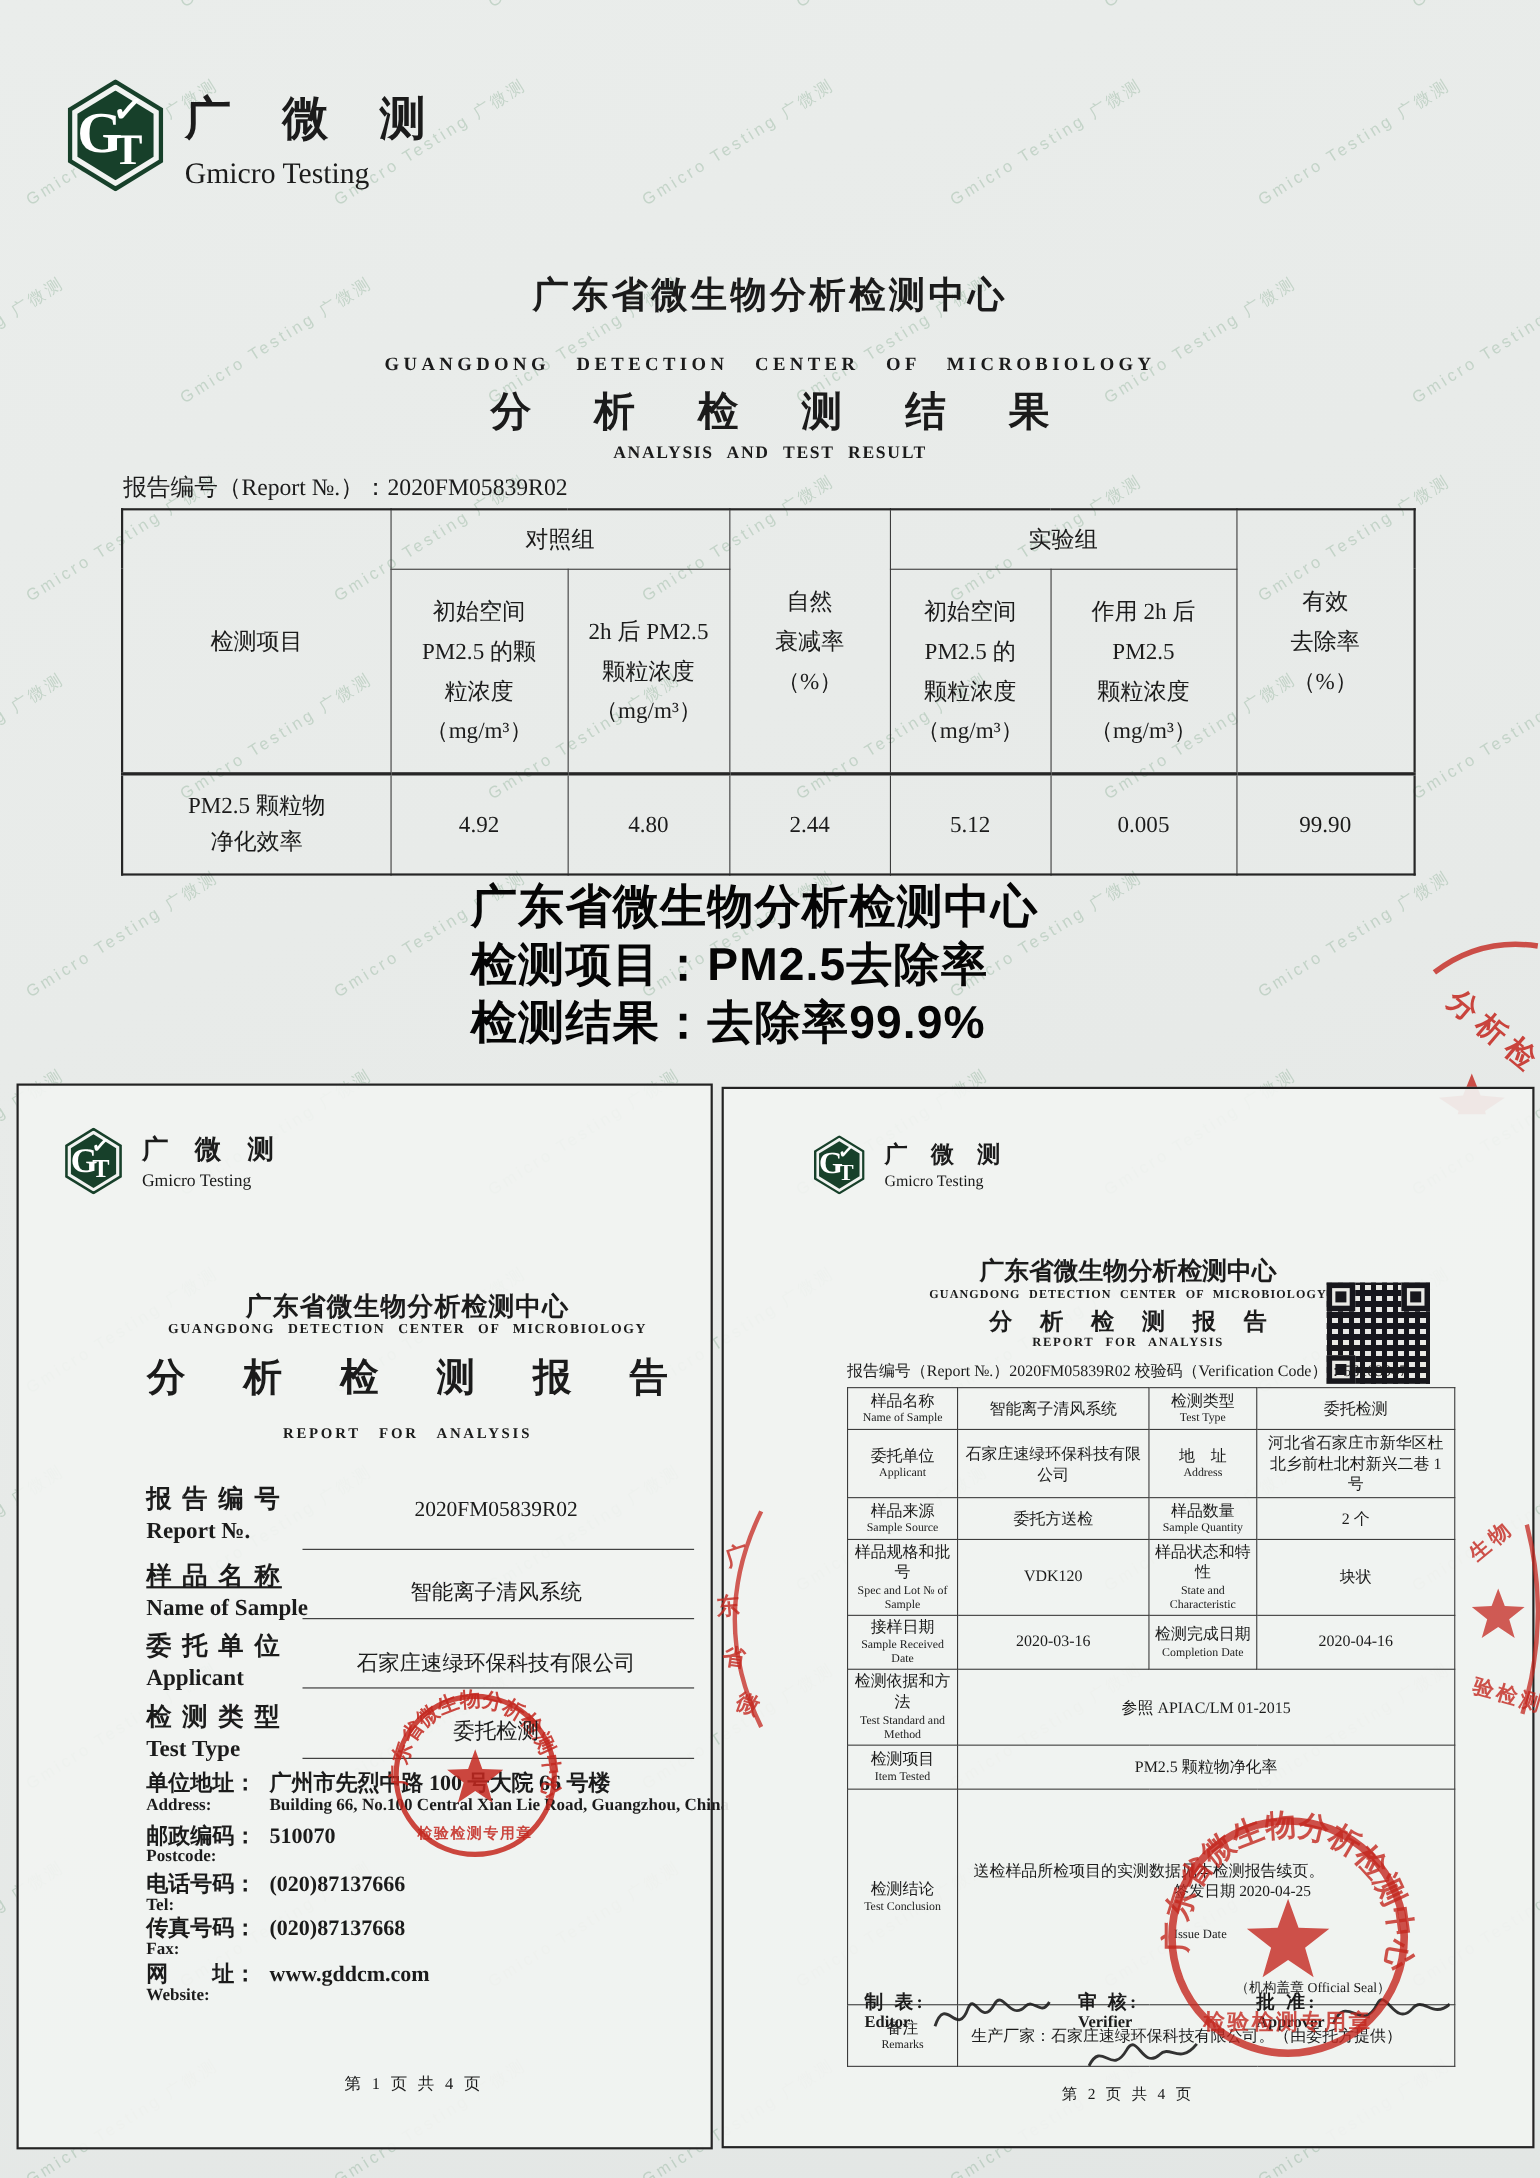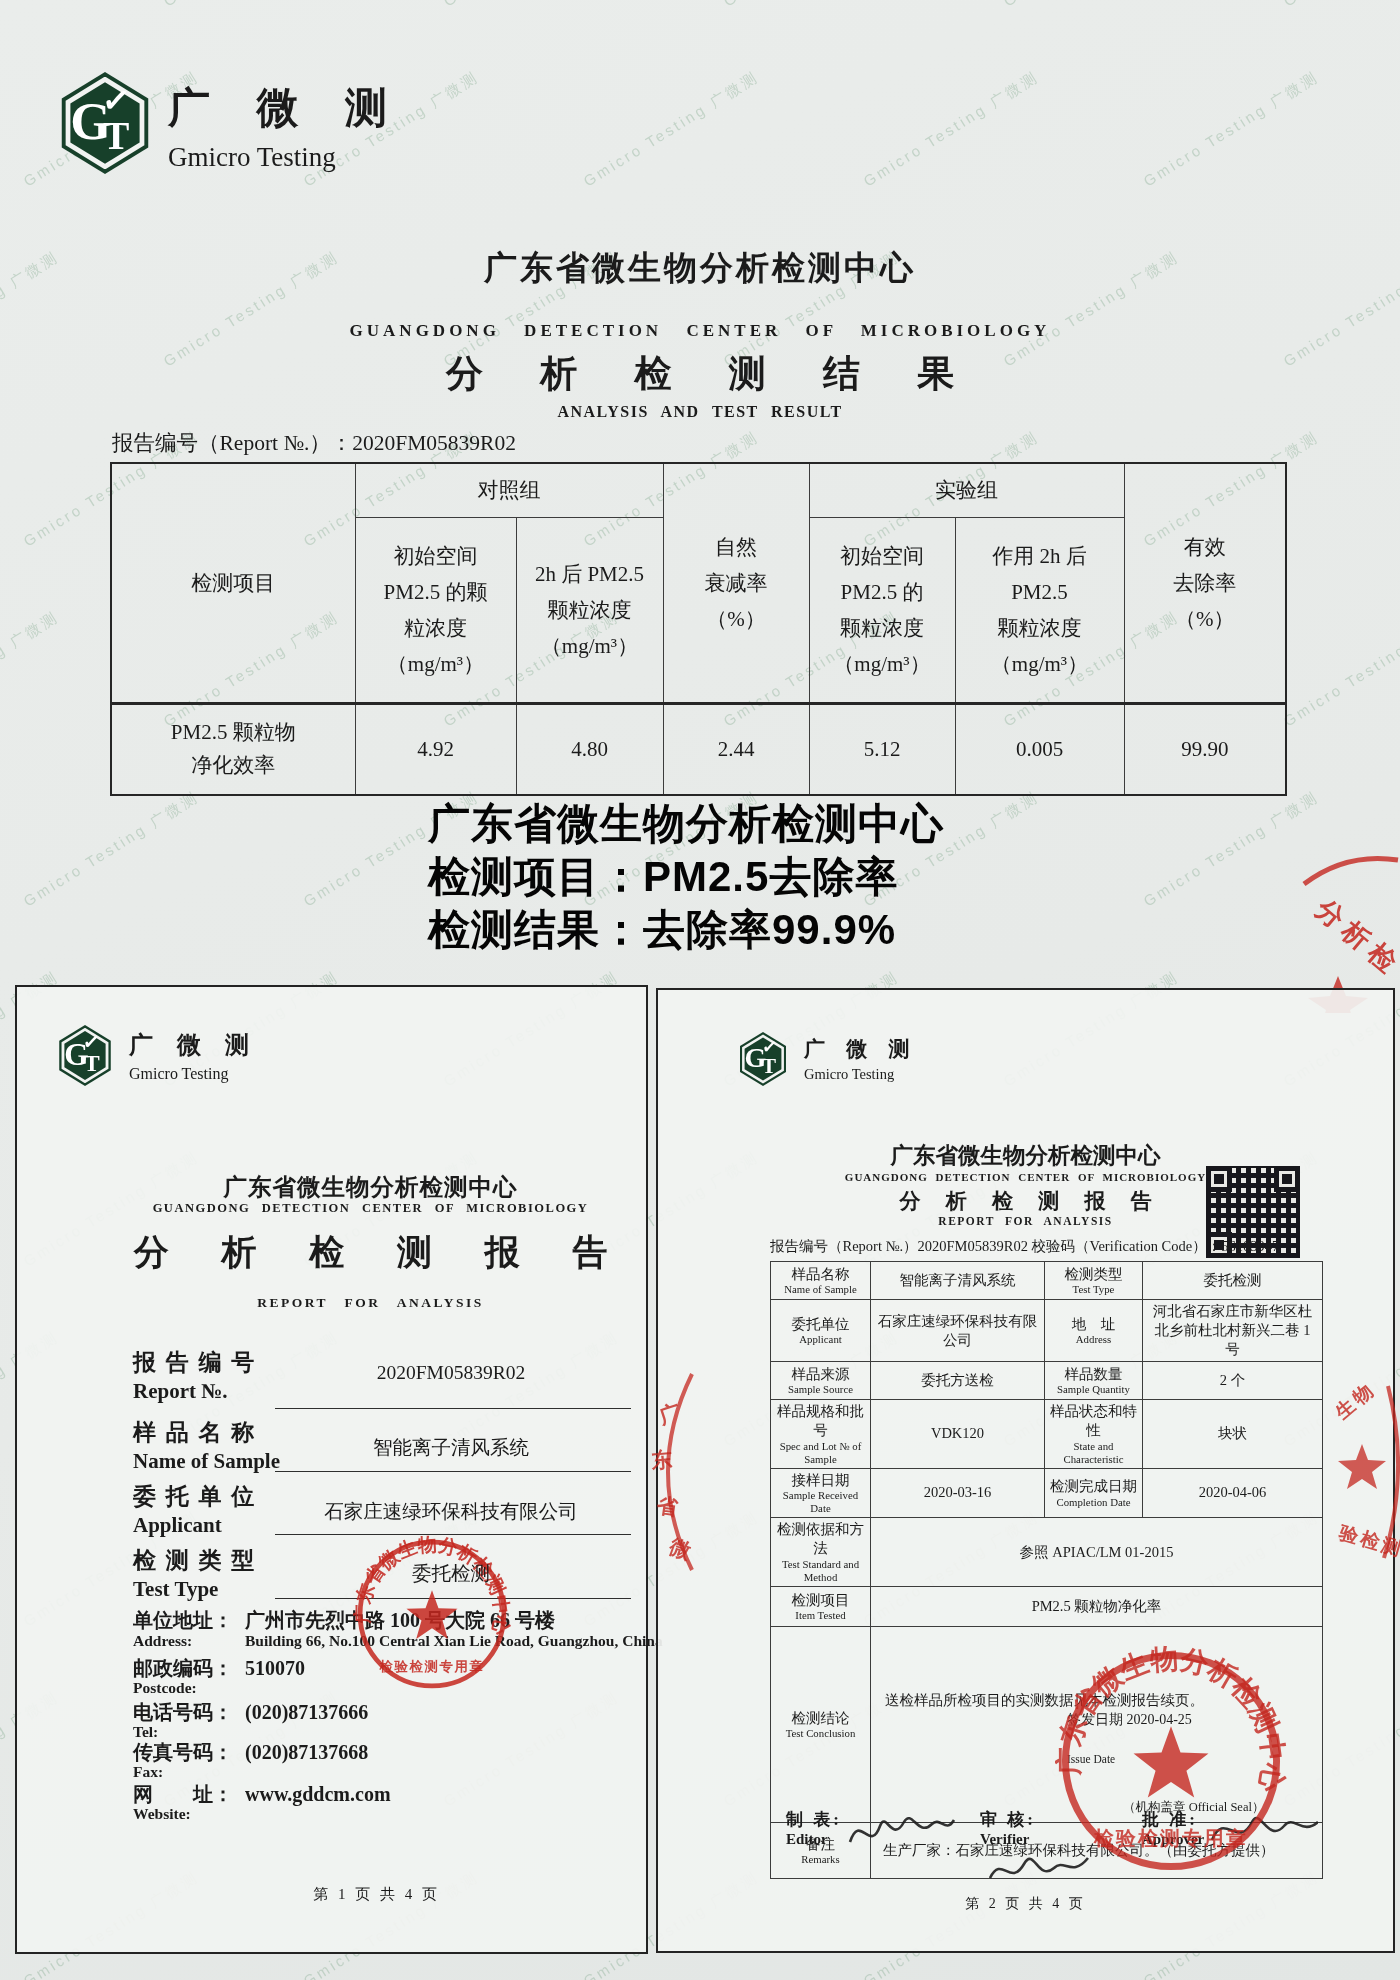--- a/index.html
+++ b/index.html
@@ -285,21 +285,21 @@
     <div class="center-line lp-head lp-org-cn">广东省微生物分析检测中心</div>
     <div class="center-line lp-head lp-org-en">GUANGDONG   DETECTION   CENTER   OF   MICROBIOLOGY</div>
     <div class="center-line lp-head lp-title-cn">分 析 检 测 报 告</div>
     <div class="center-line lp-head lp-title-en">REPORT   FOR   ANALYSIS</div>
 
     <div class="lf-cn" style="top:360px;">报 告 编 号</div>
     <div class="lf-en" style="top:392px;">Report №.</div>
     <div class="lf-val" style="top:375px;">2020FM05839R02</div>
     <div class="lf-line" style="top:421px;"></div>
 
-    <div class="lf-cn" style="top:430px;">样 品 名 称</div>
+    <div class="lf-cn" style="top:430px;text-decoration:underline;">样 品 名 称</div>
     <div class="lf-en" style="top:462px;">Name of Sample</div>
     <div class="lf-val" style="top:447px;">智能离子清风系统</div>
     <div class="lf-line" style="top:484px;"></div>
 
     <div class="lf-cn" style="top:494px;">委 托 单 位</div>
     <div class="lf-en" style="top:526px;">Applicant</div>
     <div class="lf-val" style="top:511px;">石家庄速绿环保科技有限公司</div>
     <div class="lf-line" style="top:547px;"></div>
 
     <div class="lf-cn" style="top:558px;">检 测 类 型</div>
@@ -419,21 +419,21 @@
       <tr style="height:40px">
         <td>
               <div class="lab-cn">接样日期</div>
               <div class="lab-en">Sample Received Date</div>
             </td>
         <td class="val">2020-03-16</td>
         <td>
               <div class="lab-cn">检测完成日期</div>
               <div class="lab-en">Completion Date</div>
             </td>
-        <td class="val">2020-04-06</td>
+        <td class="val">2020-04-16</td>
       </tr>
       <tr style="height:44px">
         <td>
               <div class="lab-cn">检测依据和方法</div>
               <div class="lab-en">Test Standard and Method</div>
             </td>
         <td colspan="3" class="val">参照 APIAC/LM 01-2015</td>
       </tr>
       <tr style="height:40px">
         <td>

